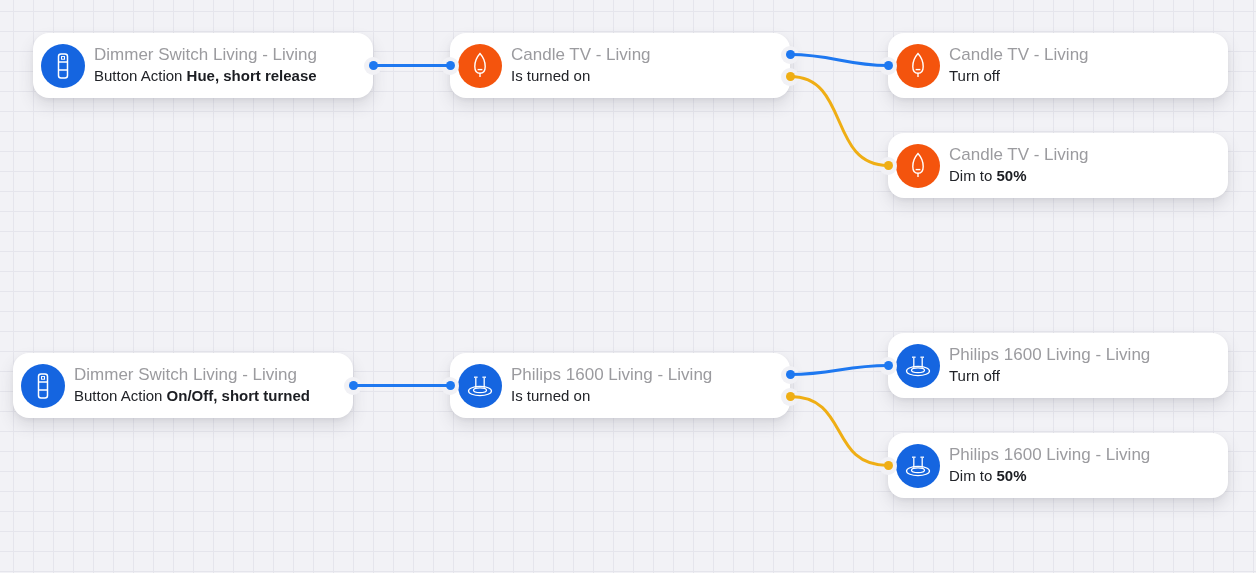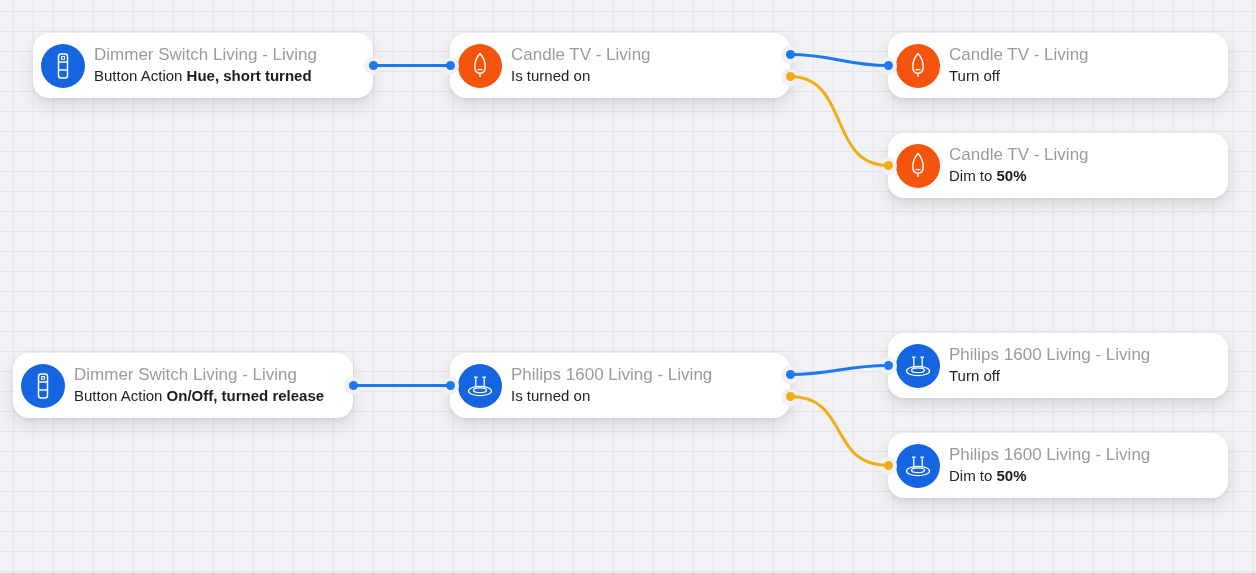--- a/index.html
+++ b/index.html
@@ -67,21 +67,21 @@
     <div class="icon-circle blue">
       <svg width="44" height="44" viewBox="0 0 44 44" fill="none" stroke="#ffffff" stroke-width="1.5">
         <rect x="17.5" y="10" width="9" height="24" rx="2.5"></rect>
         <line x1="17.5" y1="18" x2="26.5" y2="18"></line>
         <line x1="17.5" y1="26" x2="26.5" y2="26"></line>
         <rect x="20.5" y="12.6" width="3" height="2.6" stroke-width="1"></rect>
       </svg>
     </div>
     <div class="card-text">
       <div class="card-subtitle">Dimmer Switch Living - Living</div>
-      <div class="card-title"><span>Button Action </span><b>Hue, short turned</b></div>
+      <div class="card-title"><span>Button Action </span><b>Hue, short release</b></div>
     </div>
     <div class="notch out mid"></div>
     <div class="port blue out mid"></div>
   </div>
 
   <div class="flow-card" style="left:450px;top:33px;">
     <div class="icon-circle orange">
       <svg width="44" height="44" viewBox="0 0 44 44" fill="none" stroke="#ffffff" stroke-width="1.4">
         <path d="M22 9.5 C25.6 13.5 27.2 18 27.2 22.5 C27.2 26.8 25.1 29.3 22 29.3 C18.9 29.3 16.8 26.8 16.8 22.5 C16.8 18 18.4 13.5 22 9.5 Z"></path>
         <line x1="19.6" y1="25.6" x2="24.4" y2="25.6"></line>
@@ -136,21 +136,21 @@
     <div class="icon-circle blue">
       <svg width="44" height="44" viewBox="0 0 44 44" fill="none" stroke="#ffffff" stroke-width="1.5">
         <rect x="17.5" y="10" width="9" height="24" rx="2.5"></rect>
         <line x1="17.5" y1="18" x2="26.5" y2="18"></line>
         <line x1="17.5" y1="26" x2="26.5" y2="26"></line>
         <rect x="20.5" y="12.6" width="3" height="2.6" stroke-width="1"></rect>
       </svg>
     </div>
     <div class="card-text">
       <div class="card-subtitle">Dimmer Switch Living - Living</div>
-      <div class="card-title"><span>Button Action </span><b>On/Off, turned release</b></div>
+      <div class="card-title"><span>Button Action </span><b>On/Off, short turned</b></div>
     </div>
     <div class="notch out mid"></div>
     <div class="port blue out mid"></div>
   </div>
 
   <div class="flow-card" style="left:450px;top:353px;">
     <div class="icon-circle blue">
       <svg width="44" height="44" viewBox="0 0 44 44" fill="none" stroke="#ffffff" stroke-width="1.3">
         <ellipse cx="22" cy="27" rx="11.5" ry="4.6"></ellipse>
         <ellipse cx="22" cy="26.2" rx="6.5" ry="2.4"></ellipse>

